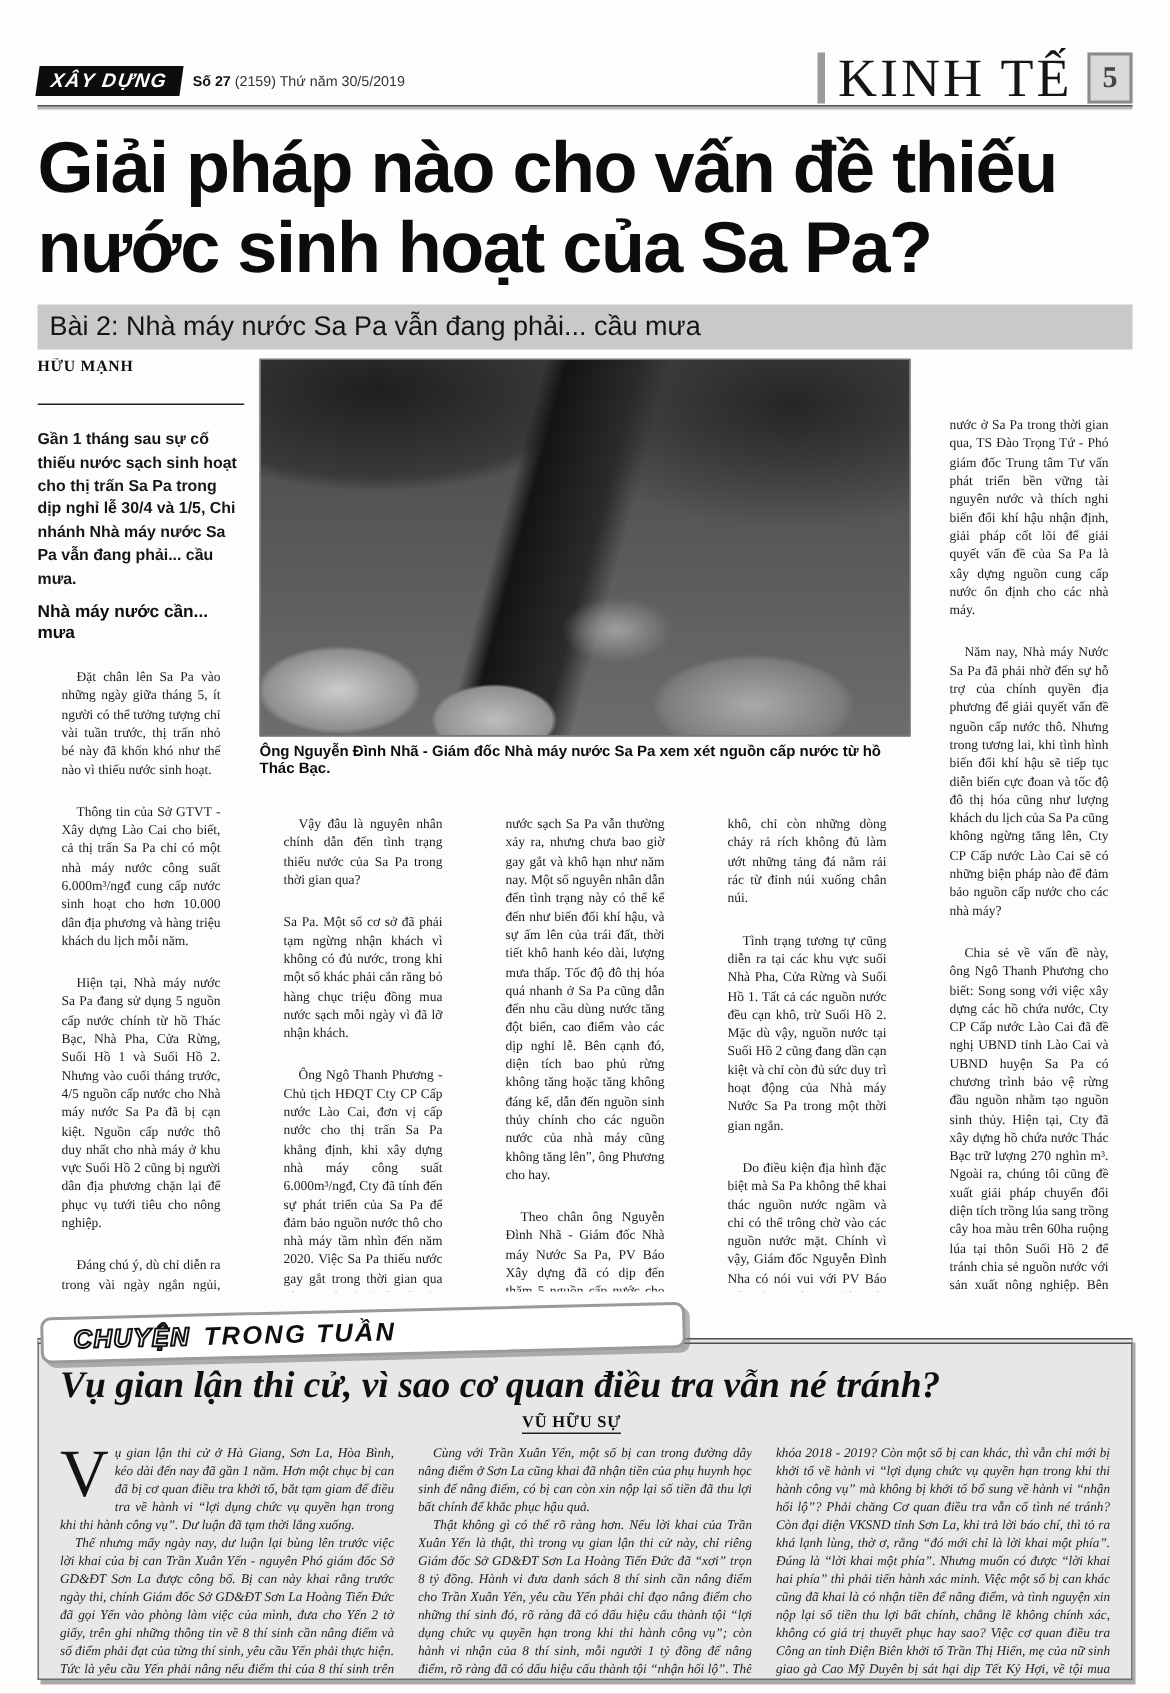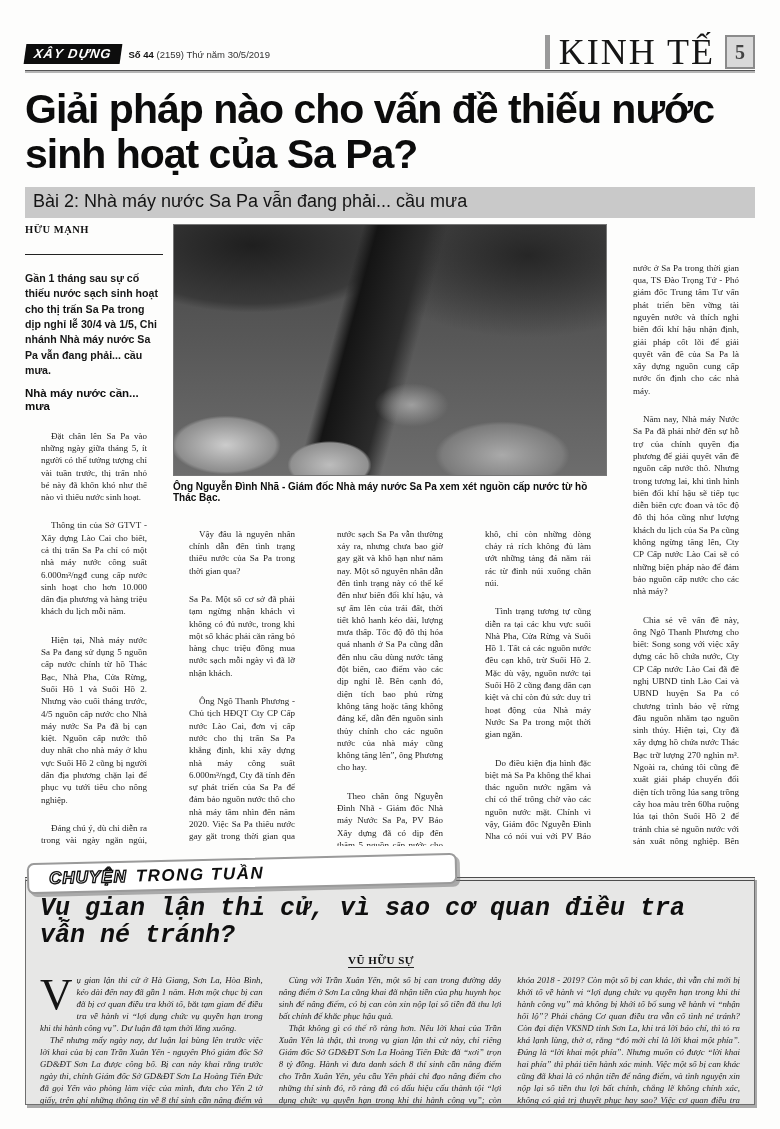--- a/index.html
+++ b/index.html
@@ -27,21 +27,21 @@
     margin-left:10px; width:30px; height:34px; background:#d9d9d9; border:2px solid #8b8b8b;
     display:flex; align-items:center; justify-content:center;
     font-family:"Liberation Serif", serif; font-size:20px; font-weight:bold; color:#444;
     box-sizing:border-box;
   }
   .mh-rule { border-top:1px solid #555; height:2px; background:#b5b5b5; }
 
   
   .headline {
     margin:14px 0 10px; font-family:"Liberation Sans", sans-serif; font-weight:bold;
-    font-size:41px; line-height:1.1; letter-spacing:-1px; color:#0c0c0c; width:700px;
+    font-size:48px; line-height:1.1; letter-spacing:-1px; color:#0c0c0c; width:700px;
   }
   .kicker {
     background:#c9c9c9; color:#141414; font-family:"Liberation Sans", sans-serif;
     font-size:18px; font-weight:500; padding:4px 8px 5px; line-height:1.2;
   }
 
   
   .article-body { position:relative; margin-top:6px; height:622px; overflow:hidden; }
   .cols { display:flex; gap:10px; height:100%; }
   .col { width:138px; overflow:hidden; }
@@ -91,21 +91,21 @@
     font-family:"Liberation Sans", sans-serif; font-style:italic; font-weight:800; font-size:17px;
   }
   .banner .w1 { color:#fff; -webkit-text-stroke:1.3px #111; text-shadow:0 0 1px #111; letter-spacing:1px; }
   .banner .w2 { color:#0f0f0f; letter-spacing:1.5px; }
   .story-box {
     position:relative; z-index:1; margin-top:-12px; height:228px; overflow:hidden;
     background:#e7e7e6; border:1px solid #6f6f6f; border-top:4px double #4d4d4d;
     box-shadow:2px 3px 0 #a9a9a9; box-sizing:border-box; padding:14px 14px 8px;
   }
   .story-title {
-    font-family:Liberation Mono, monospace; font-style:italic; font-weight:bold;
+    font-family:Liberation Serif, serif; font-style:italic; font-weight:bold;
     font-size:25px; line-height:1.1; color:#0f0f0f; margin:0 0 4px;
   }
   .story-byline {
     width:fit-content; margin:0 0 6px 44%;
     font-family:"Liberation Serif", serif; font-weight:bold; font-size:11px; letter-spacing:.5px;
     border-bottom:1.5px solid #222; padding-bottom:1px; color:#111;
   }
   .story-cols { display:flex; gap:16px; }
   .story-col { flex:1; overflow:hidden; }
   .sp {
@@ -121,21 +121,21 @@
 </head>
 <body>
 
 <div class="page">
   <div class="content">
 
     <div class="masthead">
       <div class="mh-left">
         <span class="logo-box">XÂY DỰNG</span>
         <span class="issue">
-          <b>Số 44</b>
+          <b>Số 27</b>
           <span>(2159) Thứ năm 30/5/2019</span>
         </span>
       </div>
       <div class="mh-right">
         <span class="section-bar"></span>
         <span class="section-name">KINH TẾ</span>
         <span class="page-num">5</span>
       </div>
     </div>
     <div class="mh-rule"></div>

